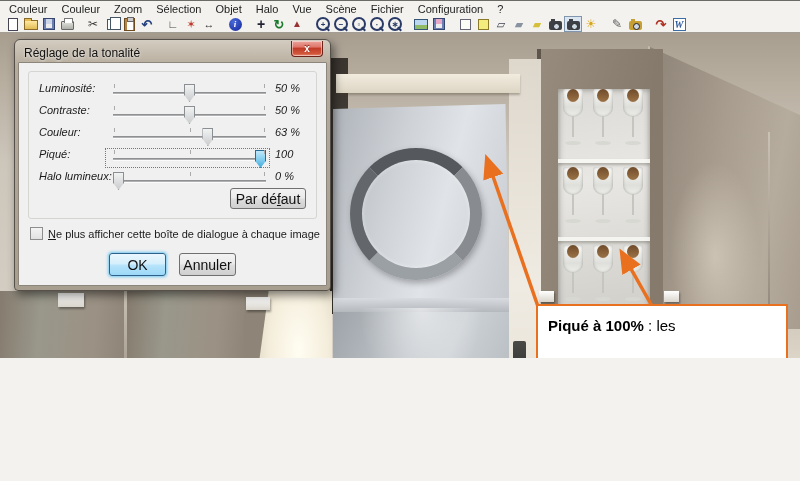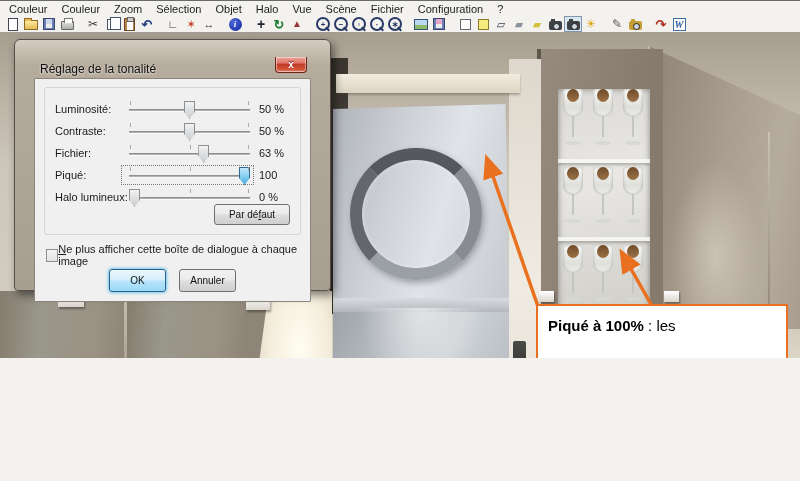--- a/index.html
+++ b/index.html
@@ -143,48 +143,48 @@
 
   .arrows { position:absolute; left:0; top:0; }
 
   .annotation { left:536px; top:271px; width:252px; height:97px; background:#fff; border:2px solid #e8701f;
     padding:7px 10px; font-size:15px; line-height:1.72; color:#000; }
   .annotation b { font-weight:bold; }
 
   
   .dialog { position:absolute; left:14px; top:38px; width:317px; height:252px; z-index:10;
     background:linear-gradient(180deg,#d3ccc0,#b6ac9d 26px,#a89e8f); border:1px solid #55504a;
-    border-radius:6px 6px 4px 4px; padding:19px; box-shadow:3px 4px 10px rgba(0,0,0,.5); font-size:11px; }
+    border-radius:6px 6px 4px 4px; padding:3px; box-shadow:3px 4px 10px rgba(0,0,0,.5); font-size:11px; }
   .titlebar { height:19px; position:relative; display:flex; align-items:center; }
   .titlebar .title { font-size:12px; color:#111; padding-left:6px; text-shadow:0 1px 3px rgba(255,255,255,.8); }
   .closebtn { position:absolute; top:-2px; right:4px; width:32px; height:16px; border:1px solid #6e231a; border-top:none;
     border-radius:0 0 4px 4px; background:linear-gradient(#eba49b,#e0766a 40%,#c03a28 48%,#d2573a 85%,#e8917a);
     color:#fff; font:bold 10px "Liberation Sans",sans-serif; line-height:13px; text-shadow:0 -1px 1px #7c1d12; cursor:pointer;
     box-shadow:inset 0 0 0 1px rgba(255,255,255,.45); }
   .client { position:relative; height:224px; background:#f0f0f0; border:1px solid #8b857c; border-radius:1px; }
   .groupbox { position:absolute; left:9px; right:9px; top:8px; height:148px; border:1px solid #d5d5d2; border-radius:3px; padding:10px 8px 0 10px; }
-  .row { display:flex; align-items:center; height:22px; position:relative; }
+  .row { display:flex; align-items:flex-start; height:22px; position:relative;font-style:italic; }
   .row .lbl { flex:0 0 74px; color:#1a1a1a; }
   .trackwrap { flex:1; position:relative; height:20px; margin-right:6px; }
   .trackwrap::before, .trackwrap::after, .tick { content:""; position:absolute; top:2px; width:1px; height:4px; background:#aaa; }
   .trackwrap::before { left:1px; } .trackwrap::after { right:1px; }
   .tick { left:50%; }
   .track { position:absolute; left:0; right:0; top:10px; height:3px; background:#aeb0b1; border-top:1px solid #8e9091; border-bottom:1px solid #fbfbfb; }
   .thumb { position:absolute; top:2px; width:11px; height:18px;
     clip-path:polygon(0 0,100% 0,100% 60%,50% 100%,0 60%);
     background:linear-gradient(180deg,#f5f5f5,#dfe0e1 48%,#c8cacb); box-shadow:inset 0 0 0 1px #8a8f94; cursor:pointer; }
   .thumb.active { background:linear-gradient(180deg,#c6ebfa,#8ed3f2 45%,#3fa9dd); box-shadow:inset 0 0 0 1px #2b6a92; }
   .focusrect { position:absolute; left:-8px; right:-4px; top:0; bottom:0; border:1px dotted #777; }
   .row .val { flex:0 0 36px; padding-left:3px; color:#1a1a1a; }
   .btn { border:1px solid #707070; border-radius:3px; background:linear-gradient(180deg,#f2f2f2,#ebebeb 45%,#dddddd 55%,#cfcfcf);
-    font-size:10px; color:#111; cursor:pointer; font-family:"Liberation Sans",sans-serif; }
+    font-size:14px; color:#111; cursor:pointer; font-family:"Liberation Sans",sans-serif; }
   .default-btn { position:absolute; right:10px; bottom:9px; width:76px; height:21px; }
   .chkrow { position:absolute; left:11px; top:164px; display:flex; align-items:center; }
   .checkbox { width:13px; height:13px; border:1px solid #8e8e8e; background:linear-gradient(#f4f4f4,#e2e2e2); cursor:pointer; }
-  .chklbl { color:#1a1a1a; }
+  .chklbl { margin-left:5px; color:#1a1a1a; }
   .u { text-decoration:underline; }
   .btnrow { position:absolute; left:0; right:0; top:190px; display:flex; justify-content:center; gap:13px; }
   .btnrow .btn { width:57px; height:23px; }
   .btn.ok { background:linear-gradient(180deg,#ebf7fd,#d6effc 45%,#b6e3fb 55%,#9cd9f7); border-color:#2c628b; box-shadow:0 0 3px 1px #71c8f1; }
 </style>
 </head>
 <body>
 
 <div class="app">
 
@@ -429,21 +429,21 @@
           <span class="lbl">Contraste:</span>
           <span class="trackwrap">
               <i class="tick"></i>
               <i class="track"></i>
               <i class="thumb" style="left: calc(50% - 5.5px);"></i>
             </span>
           <span class="val">50 %</span>
         </div>
 
         <div class="row">
-          <span class="lbl">Fichier:</span>
+          <span class="lbl">Couleur:</span>
           <span class="trackwrap">
               <i class="tick"></i>
               <i class="track"></i>
               <i class="thumb" style="left: calc(63% - 6.93px);"></i>
             </span>
           <span class="val">63 %</span>
         </div>
 
         <div class="row">
           <span class="lbl">Piqué:</span>

